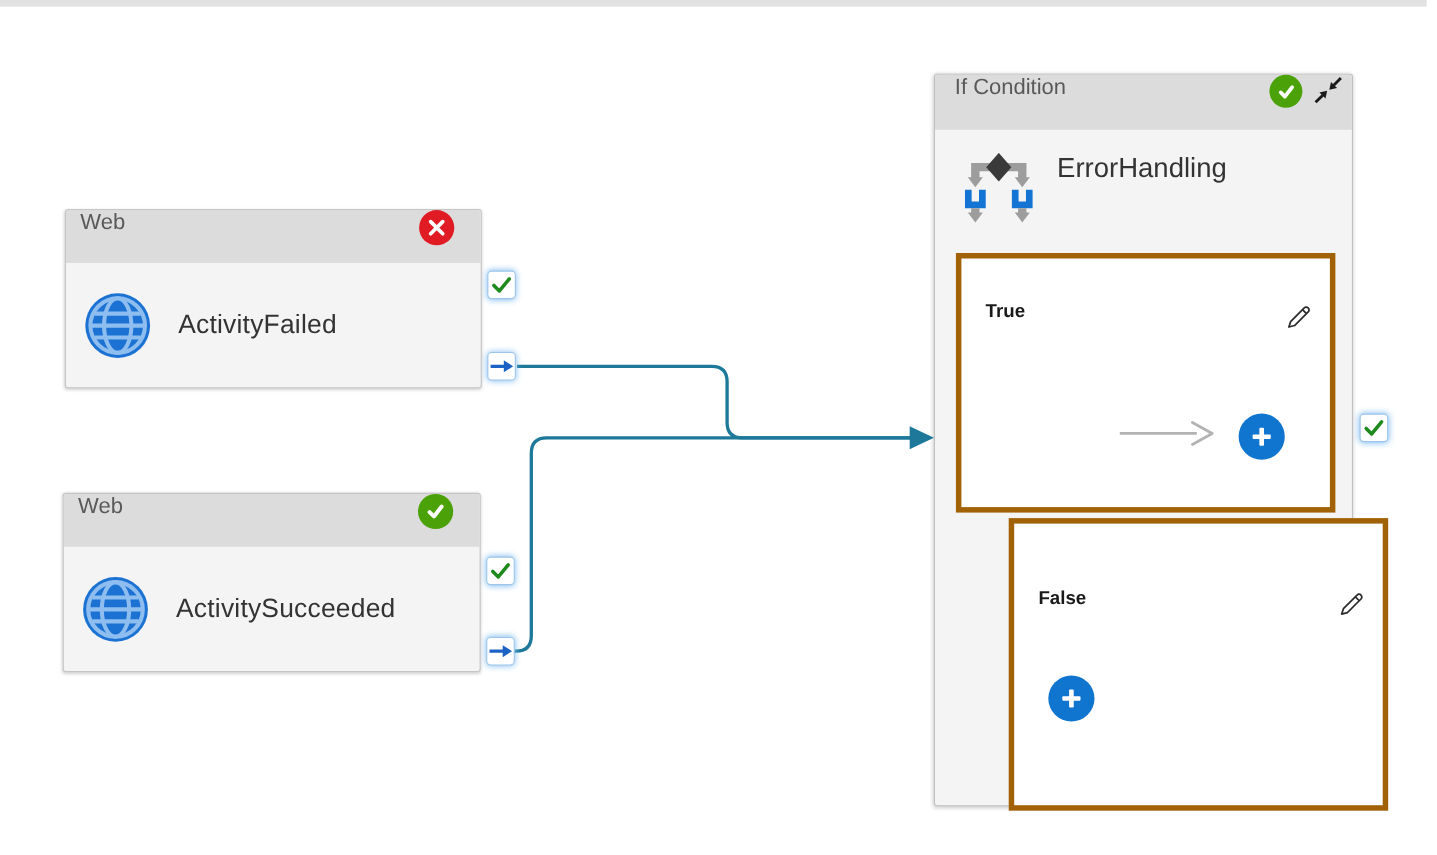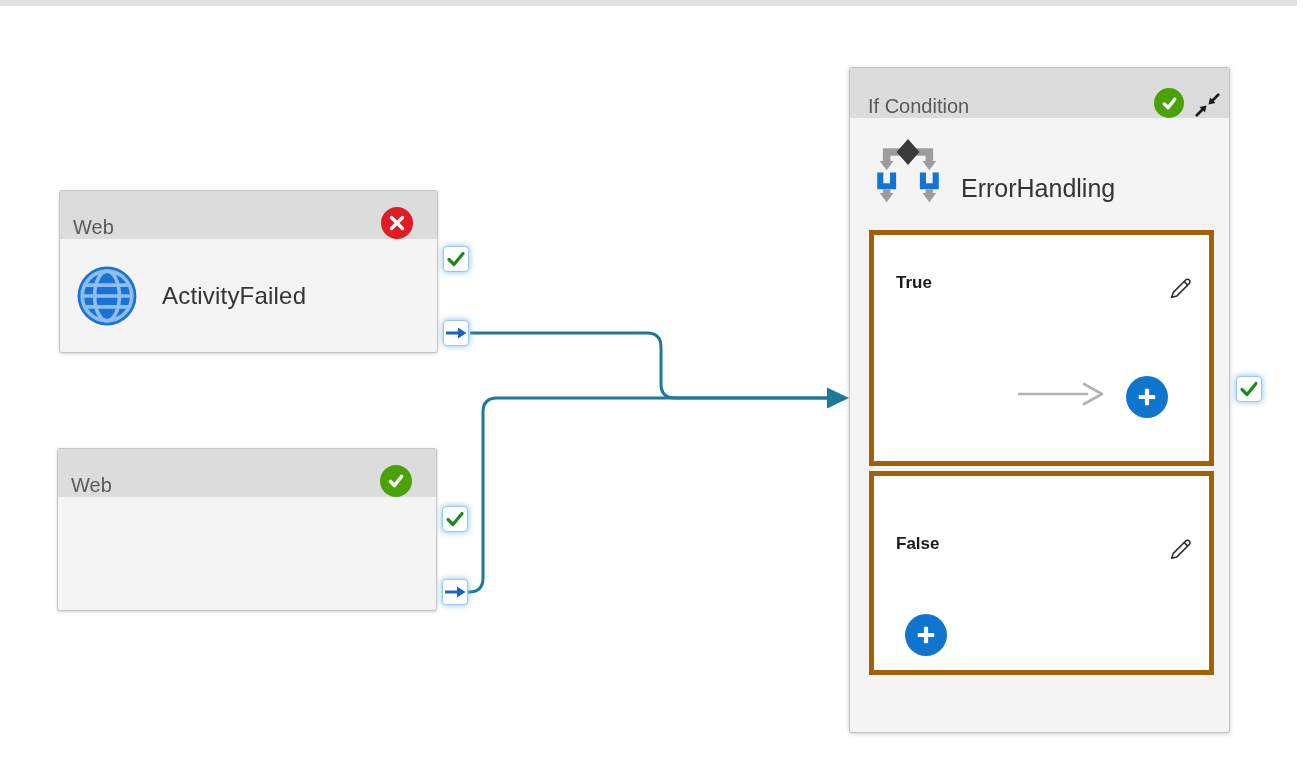--- a/index.html
+++ b/index.html
@@ -9,21 +9,21 @@
     font-family:"Liberation Sans", sans-serif;
   }
   .top-strip { position:absolute; left:0; top:0; width:1297px; height:6px; background:#e2e2e2; }
 
   
   .card {
     position:absolute; background:#f4f4f4; border:1px solid #c6c6c6; border-radius:3px;
     box-shadow:0 1px 3px rgba(0,0,0,.18);
   }
   .card-header {
-    height:48px; background:#dcdcdc; display:flex; align-items:flex-end;
+    height:48px; background:#dcdcdc; display:flex; align-items:flex-start;
     padding:0 24px 0 13px; border-radius:2px 2px 0 0; font-size:20px; color:#595959;
   }
   .spacer { flex:1; }
   .badge { border-radius:50%; display:flex; align-items:center; justify-content:center; flex:none; }
   .badge-32 { width:32px; height:32px; }
   .badge-30 { width:30px; height:30px; }
   .bg-red { background:#e01b24; }
   .bg-green { background:#4ba208; }
   .card-body { display:flex; align-items:center; height:113px; padding-left:16px; }
   .node-name { font-size:24px; color:#333333; margin-left:24px; letter-spacing:.2px; }
@@ -36,30 +36,30 @@
     display:flex; align-items:center; justify-content:center; z-index:5;
   }
 
   
   .if-card {
     position:absolute; left:849px; top:67px; width:381px; height:666px;
     background:#f4f4f4; border:1px solid #c0c0c0; border-radius:3px;
     box-shadow:0 1px 4px rgba(0,0,0,.2);
   }
   .if-header {
-    height:50px; background:#dcdcdc; display:flex; align-items:flex-end;
+    height:50px; background:#dcdcdc; display:flex; align-items:flex-start;
     padding:0 8px 0 18px; font-size:20px; color:#595959; border-radius:2px 2px 0 0;
   }
   .if-header .badge { margin-right:10px; }
-  .if-title-row { display:flex; align-items:flex-end; padding:21px 0 0 27px; }
+  .if-title-row { display:flex; align-items:flex-start; padding:21px 0 0 27px; }
   .if-name { font-size:25px; color:#333333; margin-left:22px; }
 
   .branch-box { position:absolute; left:19px; width:345px; background:#ffffff; border:5px solid #a16207; }
   .branch-true { top:162px; height:236px; }
-  .branch-false { top:403px; height:204px; }
+  .branch-false { top:403px; height:266px;margin-left:48px; }
   .branch-label { position:absolute; left:22px; font-weight:bold; font-size:17px; color:#1a1a1a; }
   .edit-btn { position:absolute; right:15px; cursor:pointer; background:none; border:none; }
 
   .add-btn {
     position:absolute; width:42px; height:42px; border-radius:50%; background:#1075ce;
     border:none; display:flex; align-items:center; justify-content:center; cursor:pointer;
   }
 
   .wait-node { position:absolute; left:50px; top:100px; width:92px; text-align:center; cursor:pointer; }
   .wait-name { font-size:15px; color:#333333; margin-top:4px; }
@@ -101,20 +101,29 @@
 
 <div class="card" style="left:57px; top:448px; width:380px; height:163px;">
   <div class="card-header">
     <span>Web</span>
     <span class="spacer"></span>
     <span class="badge badge-32 bg-green">
       <svg width="20" height="20" viewBox="0 0 20 20">
           <path d="M4.5 10.5 L8.5 14.5 L15.5 5.5" stroke="#fff" stroke-width="3.6" fill="none" stroke-linecap="round" stroke-linejoin="round"></path>
         </svg>
     </span>
+  </div>
+  <div class="card-body">
+    <svg width="62" height="62" viewBox="0 0 40 40">
+      <circle cx="20" cy="20" r="19" fill="#1b72d3"></circle>
+      <circle cx="20" cy="20" r="16" fill="none" stroke="#8ebdf0" stroke-width="2.4"></circle>
+      <ellipse cx="20" cy="20" rx="8" ry="16" fill="none" stroke="#8ebdf0" stroke-width="2.4"></ellipse>
+      <path d="M6.5 13 H33.5 M4 20 H36 M6.5 27 H33.5" stroke="#8ebdf0" stroke-width="2.4" fill="none"></path>
+    </svg>
+    <span class="node-name">ActivitySucceeded</span>
   </div>
 </div>
 
 <div class="port" style="left:443px; top:246px;">
   <svg width="22" height="22" viewBox="0 0 22 22">
     <path d="M4 11.5 L9 16.5 L18 5.5" stroke="#1E8A1E" stroke-width="3.2" fill="none" stroke-linecap="round" stroke-linejoin="round"></path>
   </svg>
 </div>
 <div class="port" style="left:443px; top:320px;">
   <svg width="24" height="22" viewBox="0 0 24 22">

